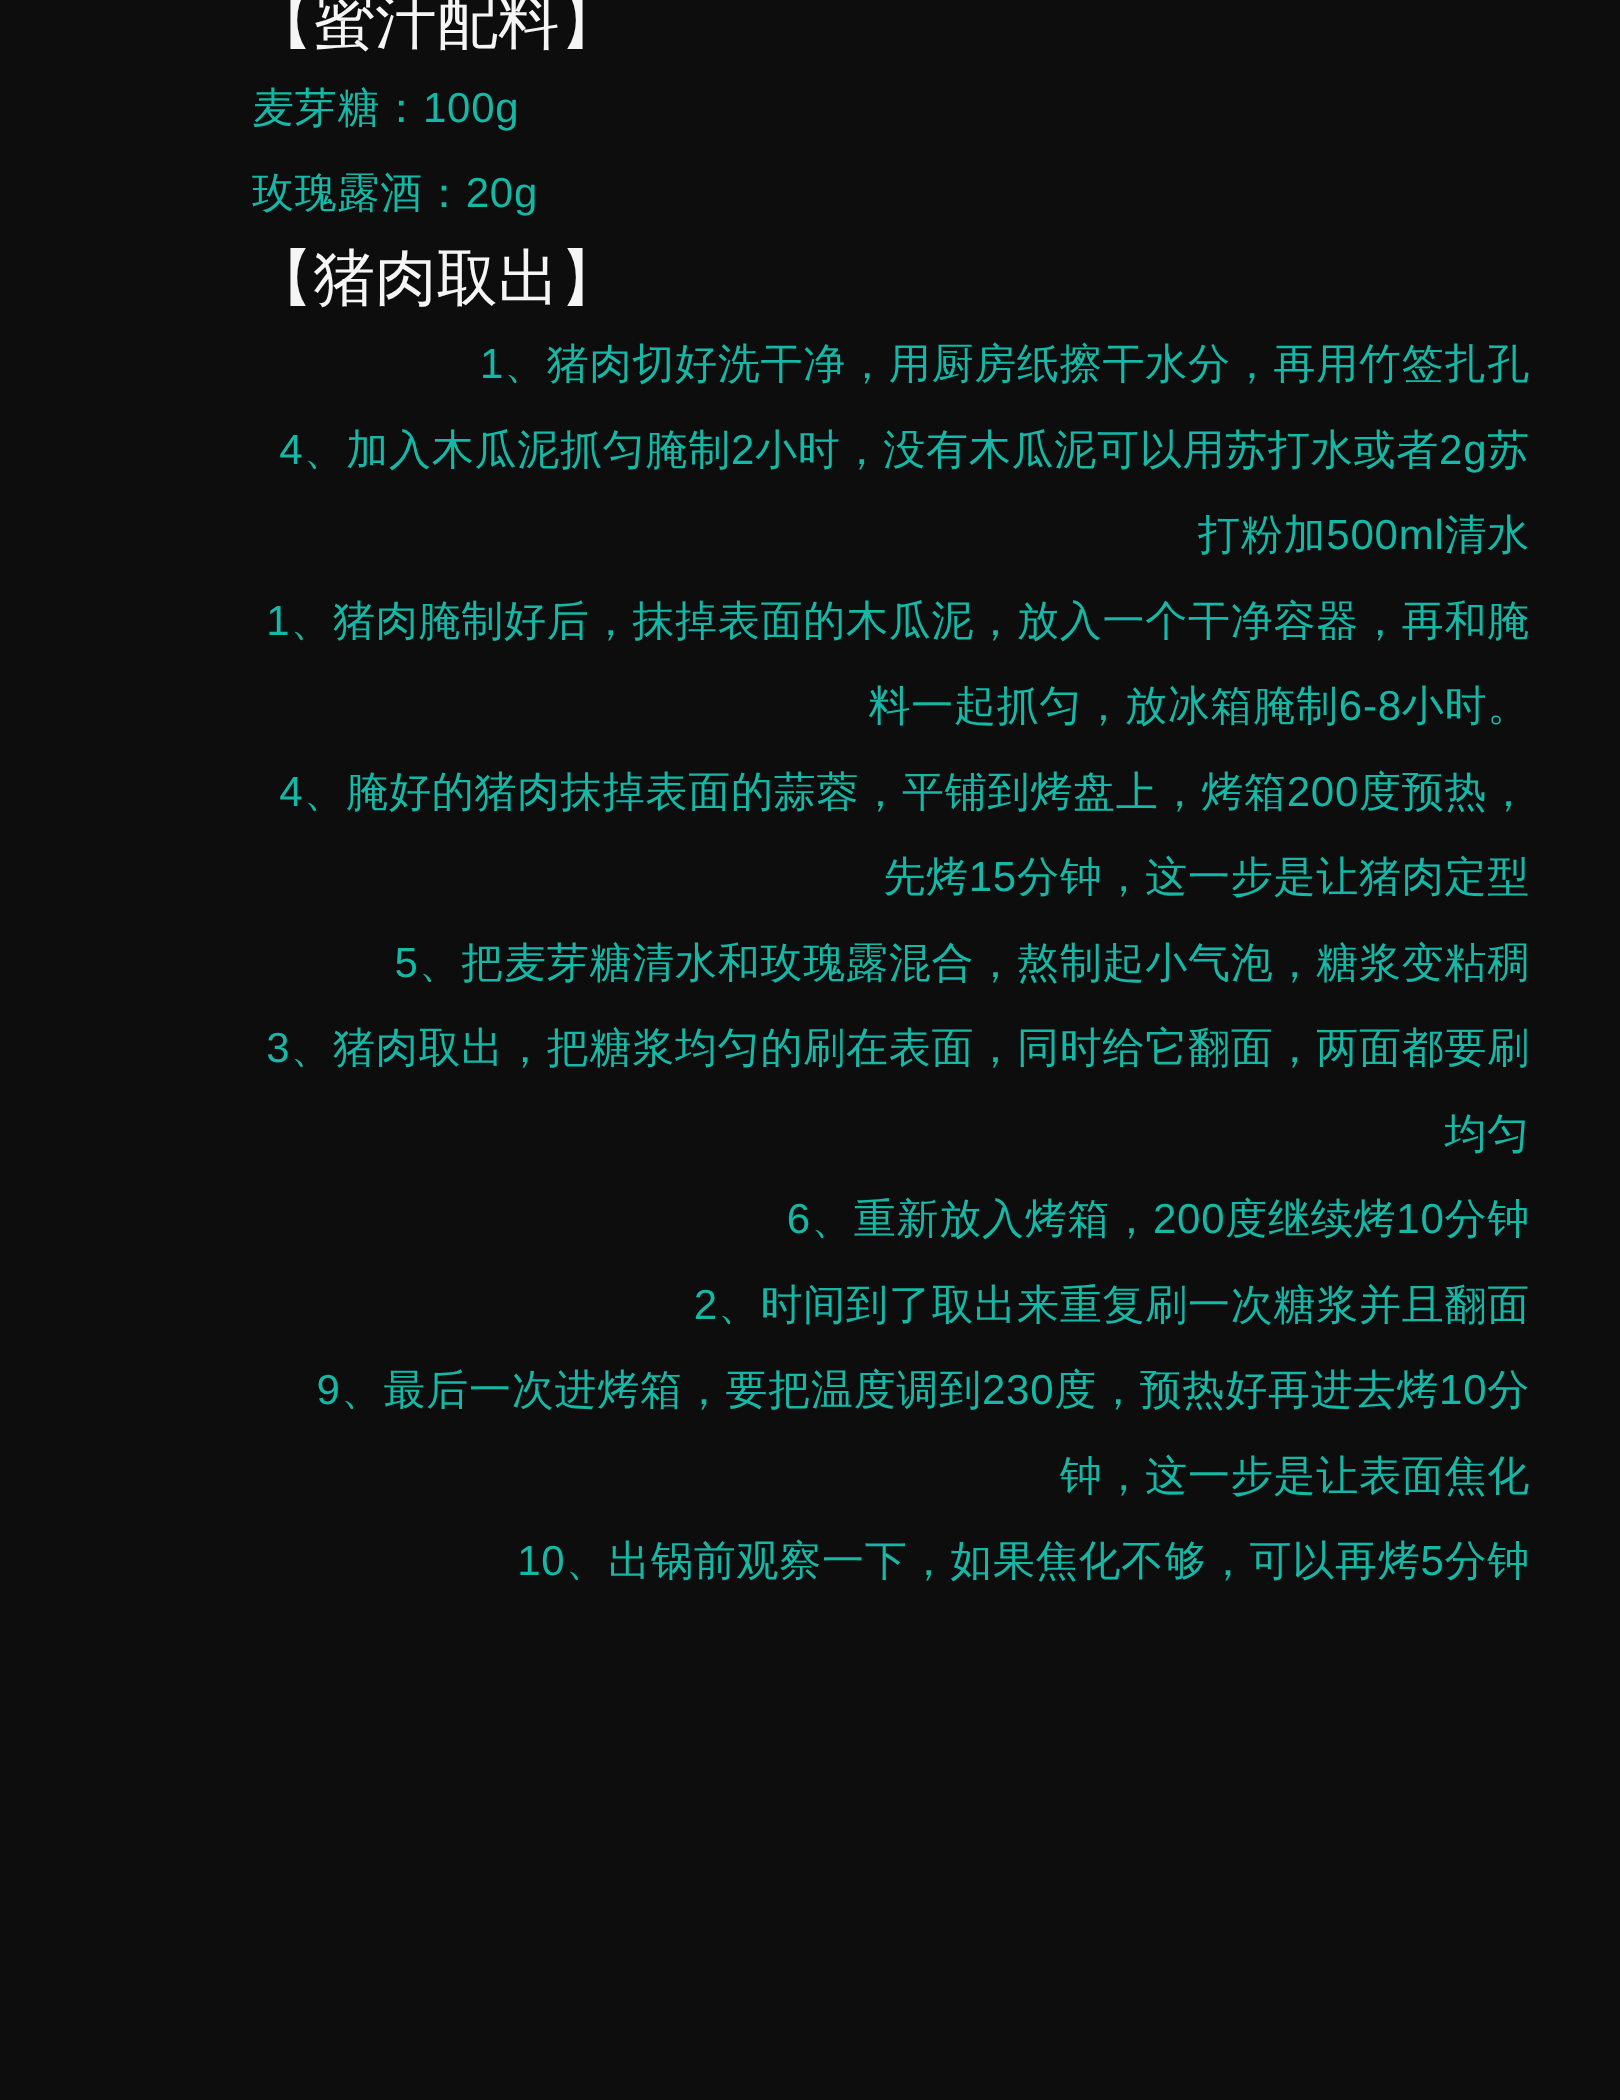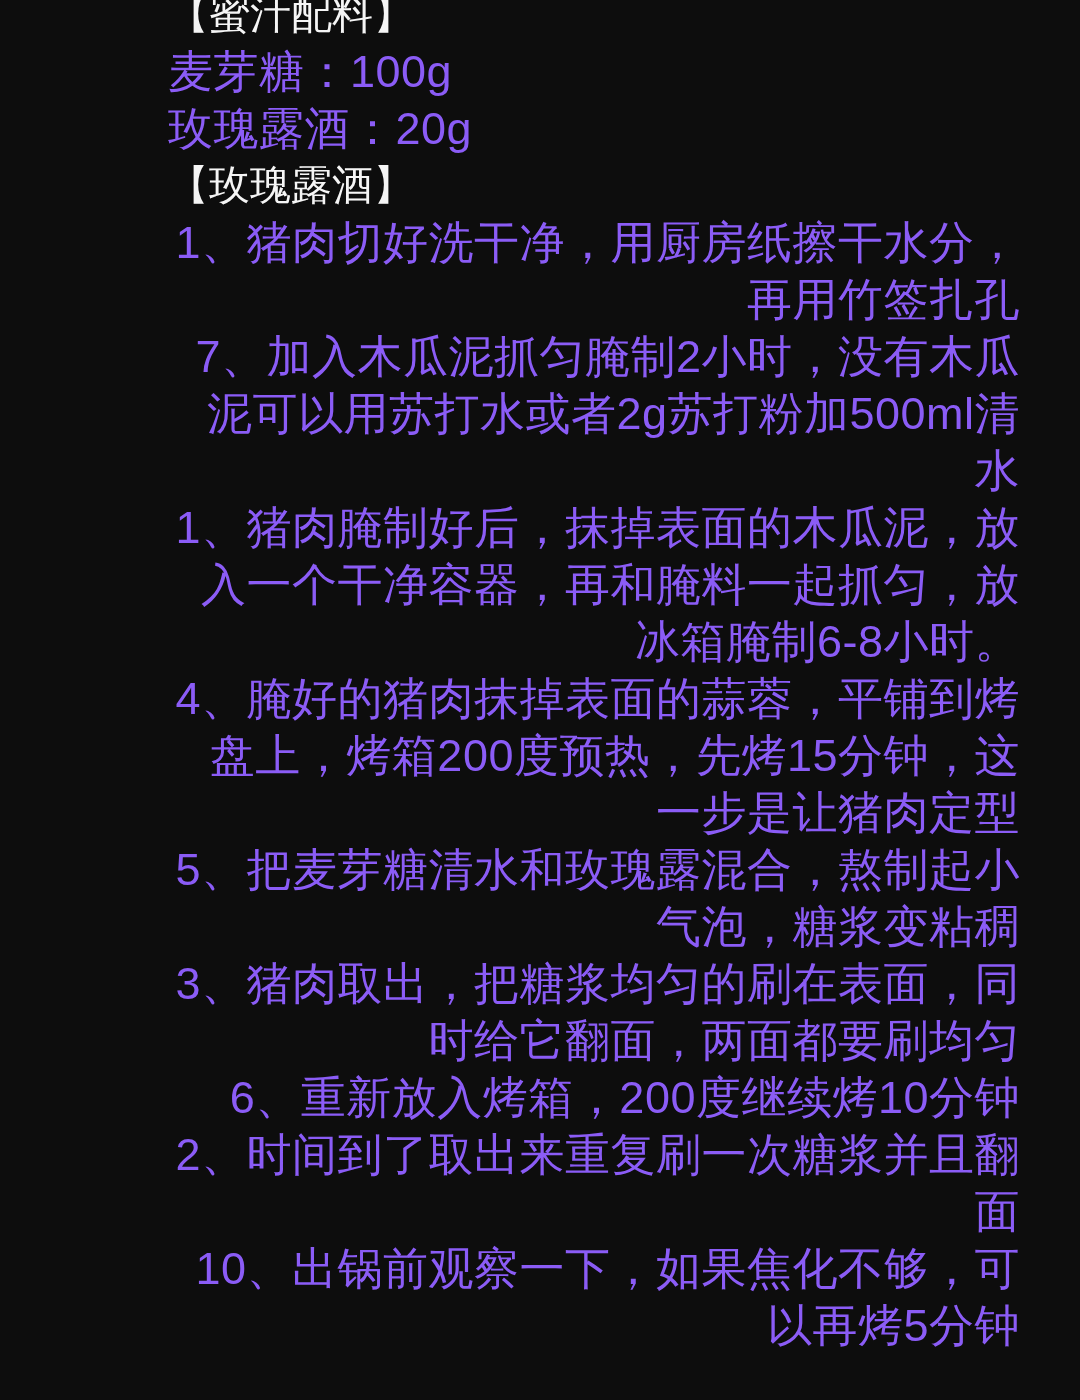--- a/index.html
+++ b/index.html
@@ -16,24 +16,24 @@
   }
   .page {
     width: 1080px;
     height: 1400px;
     box-sizing: border-box;
     padding: 0px 60px 0 168px;
     background: #0d0d0d;
     position: relative;
   }
   .line {
-    font-size: 45px;
+    font-size: 28px;
     line-height: 57px;
     letter-spacing: 0.5px;
-    color: #8b5cf6;
+    color: #14b8a6;
     white-space: pre-wrap;
     word-break: break-word;
     font-weight: 400;
   }
   .section-head {
     font-size: 41px;
     line-height: 57px;
     color: #f5f5f5;
   }
   .clipped-top {
@@ -46,24 +46,25 @@
 </style>
 </head>
 <body>
 
 <div class="page">
 
   <div class="section-head clipped-top">【蜜汁配料】</div>
   <div class="line">麦芽糖：100g</div>
   <div class="line">玫瑰露酒：20g</div>
 
-  <div class="section-head">【玫瑰露酒】</div>
+  <div class="section-head">【猪肉取出】</div>
   <div class="line indent-block">1、猪肉切好洗干净，用厨房纸擦干水分，再用竹签扎孔</div>
-  <div class="line indent-block">7、加入木瓜泥抓匀腌制2小时，没有木瓜泥可以用苏打水或者2g苏打粉加500ml清水</div>
+  <div class="line indent-block">4、加入木瓜泥抓匀腌制2小时，没有木瓜泥可以用苏打水或者2g苏打粉加500ml清水</div>
   <div class="line indent-block">1、猪肉腌制好后，抹掉表面的木瓜泥，放入一个干净容器，再和腌料一起抓匀，放冰箱腌制6-8小时。</div>
   <div class="line indent-block">4、腌好的猪肉抹掉表面的蒜蓉，平铺到烤盘上，烤箱200度预热，先烤15分钟，这一步是让猪肉定型</div>
   <div class="line indent-block">5、把麦芽糖清水和玫瑰露混合，熬制起小气泡，糖浆变粘稠</div>
   <div class="line indent-block">3、猪肉取出，把糖浆均匀的刷在表面，同时给它翻面，两面都要刷均匀</div>
   <div class="line indent-block">6、重新放入烤箱，200度继续烤10分钟</div>
   <div class="line indent-block">2、时间到了取出来重复刷一次糖浆并且翻面</div>
+  <div class="line indent-block">9、最后一次进烤箱，要把温度调到230度，预热好再进去烤10分钟，这一步是让表面焦化</div>
   <div class="line indent-block">10、出锅前观察一下，如果焦化不够，可以再烤5分钟</div>
 
 </div>
 
 </body></html>

